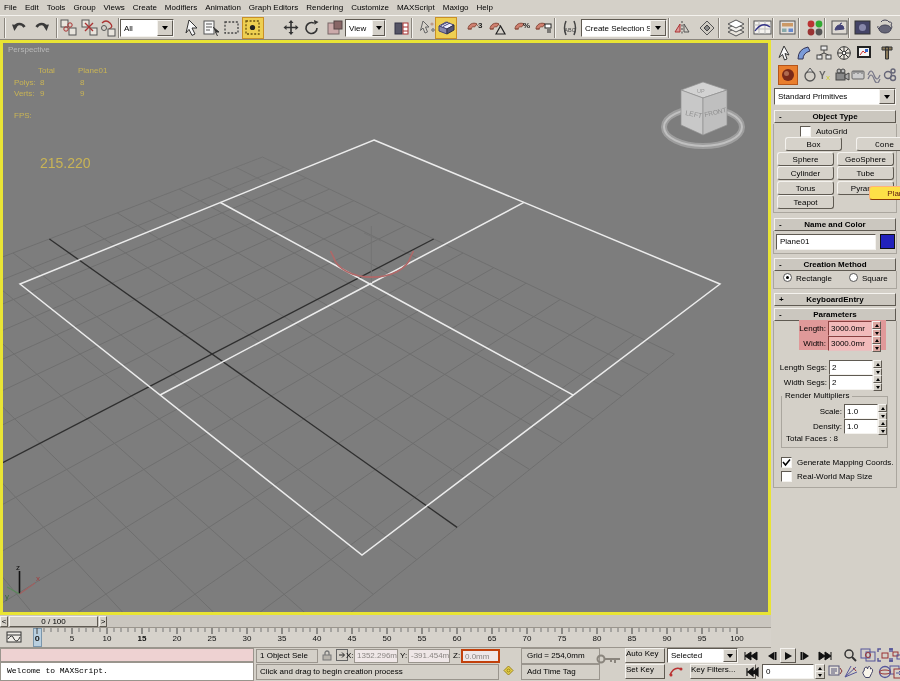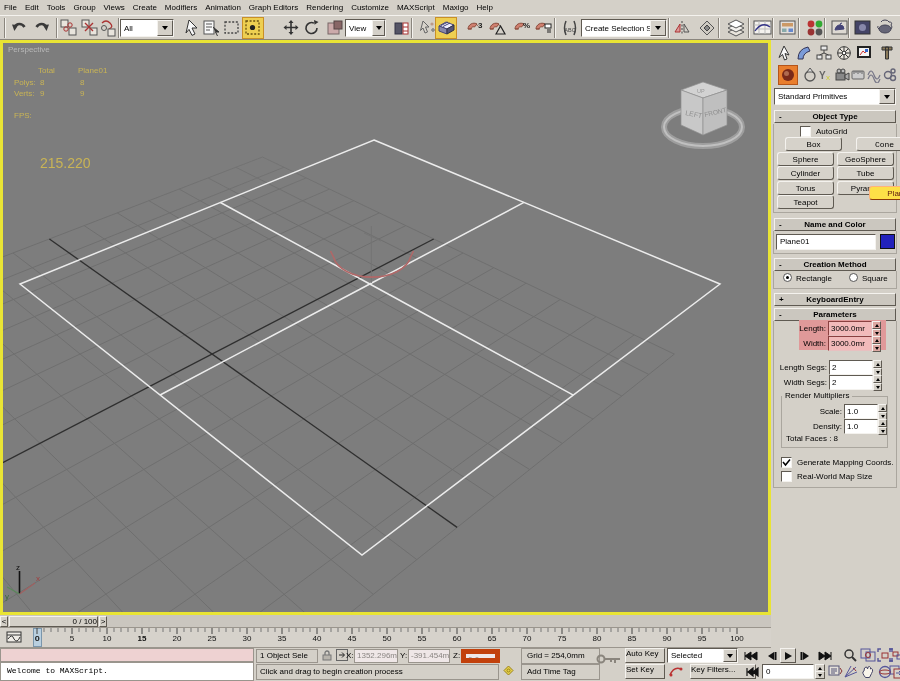--- a/index.html
+++ b/index.html
@@ -513,21 +513,21 @@
   </div>
 <div class="abs" style="left:786px;top:434px;font-size:8px;">Total Faces : 8</div>
 <div class="abs" style="left:781px;top:457px;"><span class="cb" style="position:relative;"><svg width="9" height="9" style="position:absolute;left:0;top:0;">
         <path d="M1 4 l2.5 3 L8 1.5" stroke="#000" stroke-width="1.5" fill="none"></path>
       </svg></span></div>
 <div class="abs" style="left:797px;top:458px;font-size:8px;">Generate Mapping Coords.</div>
 <div class="abs" style="left:781px;top:471px;"><span class="cb"></span></div>
 <div class="abs" style="left:797px;top:472px;font-size:8px;">Real-World Map Size</div>
 <div class="abs" style="left:0;top:615px;width:771px;height:13px;background:#cac6bf;border-bottom:1px solid #9a958d;"></div>
 <div class="abs btn" style="left:0;top:616px;width:8px;height:11px;font-size:8px;text-align:center;line-height:9px;">&lt;</div>
-<div class="abs btn" style="left:9px;top:616px;width:89px;height:11px;font-size:8px;text-align:right;line-height:10px;">0 / 100</div>
+<div class="abs btn" style="left:9px;top:616px;width:89px;height:11px;font-size:8px;text-align:center;line-height:10px;">0 / 100</div>
 <div class="abs btn" style="left:99px;top:616px;width:8px;height:11px;font-size:8px;text-align:center;line-height:9px;">&gt;</div>
 <div class="abs" style="left:0;top:628px;width:771px;height:20px;background:#d6d2cb;border-bottom:1px solid #9a958d;"></div>
 <div class="abs" style="left:6px;top:631px;"><svg width="16" height="12" viewBox="0 0 16 12">
       <rect x="1" y="1" width="14" height="10" fill="#f0ede8" stroke="#333"></rect>
       <path d="M2 8 q4-6 6 0 q3 5 6-2" fill="none" stroke="#333"></path>
       <path d="M1 4 h14" stroke="#333"></path>
     </svg></div>
 <div class="abs" style="left:33px;top:628px;width:9px;height:19px;background:#b9cfdf;border:1px solid #7a96ac;font-size:8px;text-align:center;padding-top:5px;color:#222;">0</div>
 <svg class="abs" style="left:0;top:628px;" width="771" height="20">
     <line x1="37.0" y1="0" x2="37.0" y2="6" stroke="#444"></line>
@@ -663,21 +663,21 @@
     </svg></div>
 <div class="abs" style="left:336px;top:649px;"><svg width="12" height="12" viewBox="0 0 12 12">
       <rect x="0.5" y="0.5" width="11" height="11" fill="#d4d0c8" stroke="#666"></rect>
       <path d="M3 6 h5 m-2-2.5 l2.5 2.5 -2.5 2.5" stroke="#222" fill="none"></path>
     </svg></div>
 <div class="abs" style="left:346px;top:651px;font-size:8px;">X:</div>
 <div class="abs" style="left:354px;top:649px;width:44px;height:14px;background:#efe7e7;border:1px solid #9a958d;font-size:8px;color:#8a8582;padding:1px 0 0 2px;overflow:hidden;">1352.296mr</div>
 <div class="abs" style="left:400px;top:651px;font-size:8px;">Y:</div>
 <div class="abs" style="left:408px;top:649px;width:42px;height:14px;background:#efe7e7;border:1px solid #9a958d;font-size:8px;color:#8a8582;padding:1px 0 0 2px;overflow:hidden;">-391.454mr</div>
 <div class="abs" style="left:453px;top:651px;font-size:8px;">Z:</div>
-<div class="abs" style="left:461px;top:649px;width:39px;height:14px;background:#efe7e7;border:5px solid #c2410c;font-size:8px;color:#8a8582;padding:1px 0 0 2px;overflow:hidden;">0.0mm</div>
+<div class="abs" style="left:461px;top:649px;width:39px;height:14px;background:#efe7e7;border:2px solid #c2410c;font-size:8px;color:#8a8582;padding:1px 0 0 2px;overflow:hidden;">0.0mm</div>
 <div class="abs" style="left:521px;top:648px;width:79px;height:16px;background:#d4d0c8;border:1px solid #9a958d;font-size:8px;padding:2px 0 0 5px;">Grid = 254,0mm</div>
 <div class="abs" style="left:256px;top:664px;width:243px;height:16px;background:#d4d0c8;border:1px solid #9a958d;font-size:8px;padding:2px 0 0 3px;">Click and drag to begin creation process</div>
 <div class="abs" style="left:502px;top:664px;"><svg width="13" height="13" viewBox="0 0 13 13">
       <path d="M2 6.5 L6.5 2 L11 6.5 L6.5 11 Z" fill="#e8d44a" stroke="#997f1a"></path>
       <circle cx="6.5" cy="6.5" r="1.5" fill="none" stroke="#997f1a"></circle>
     </svg></div>
 <div class="abs" style="left:521px;top:664px;width:79px;height:16px;background:#d4d0c8;border:1px solid #9a958d;font-size:8px;padding:2px 0 0 5px;">Add Time Tag</div>
 <div class="abs" style="left:596px;top:653px;"><svg width="26" height="12" viewBox="0 0 26 12">
       <circle cx="5" cy="6" r="3.5" fill="none" stroke="#8a857d" stroke-width="2"></circle>
       <path d="M8 6 h16 m-5 0 v4 m-4-4 v3" stroke="#8a857d" stroke-width="2"></path>

